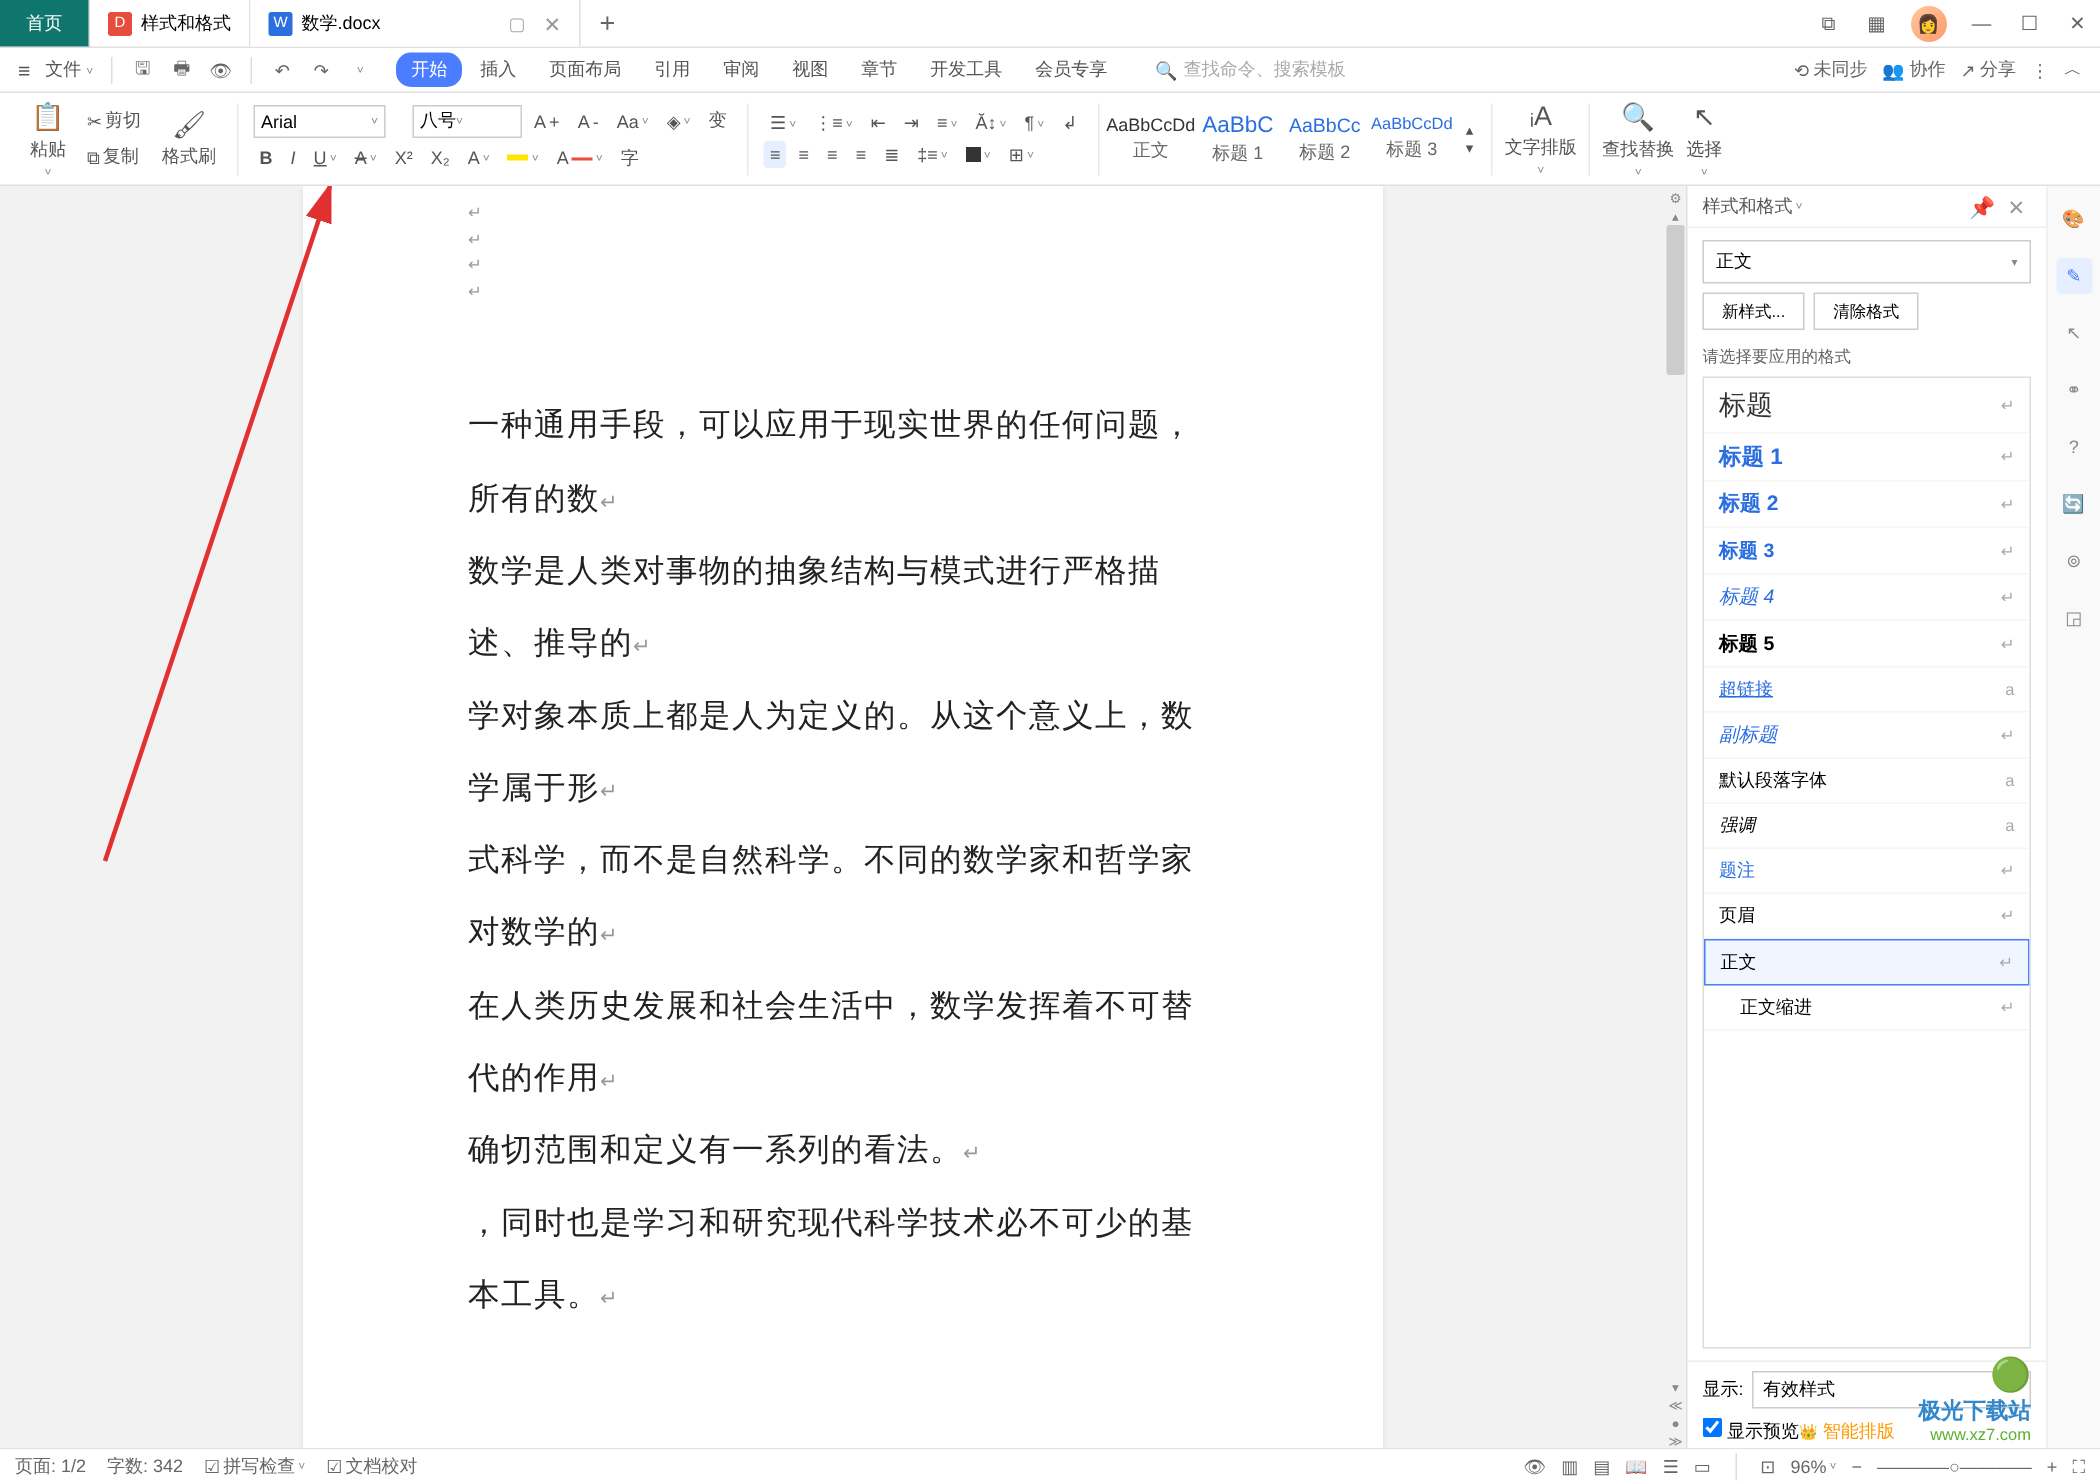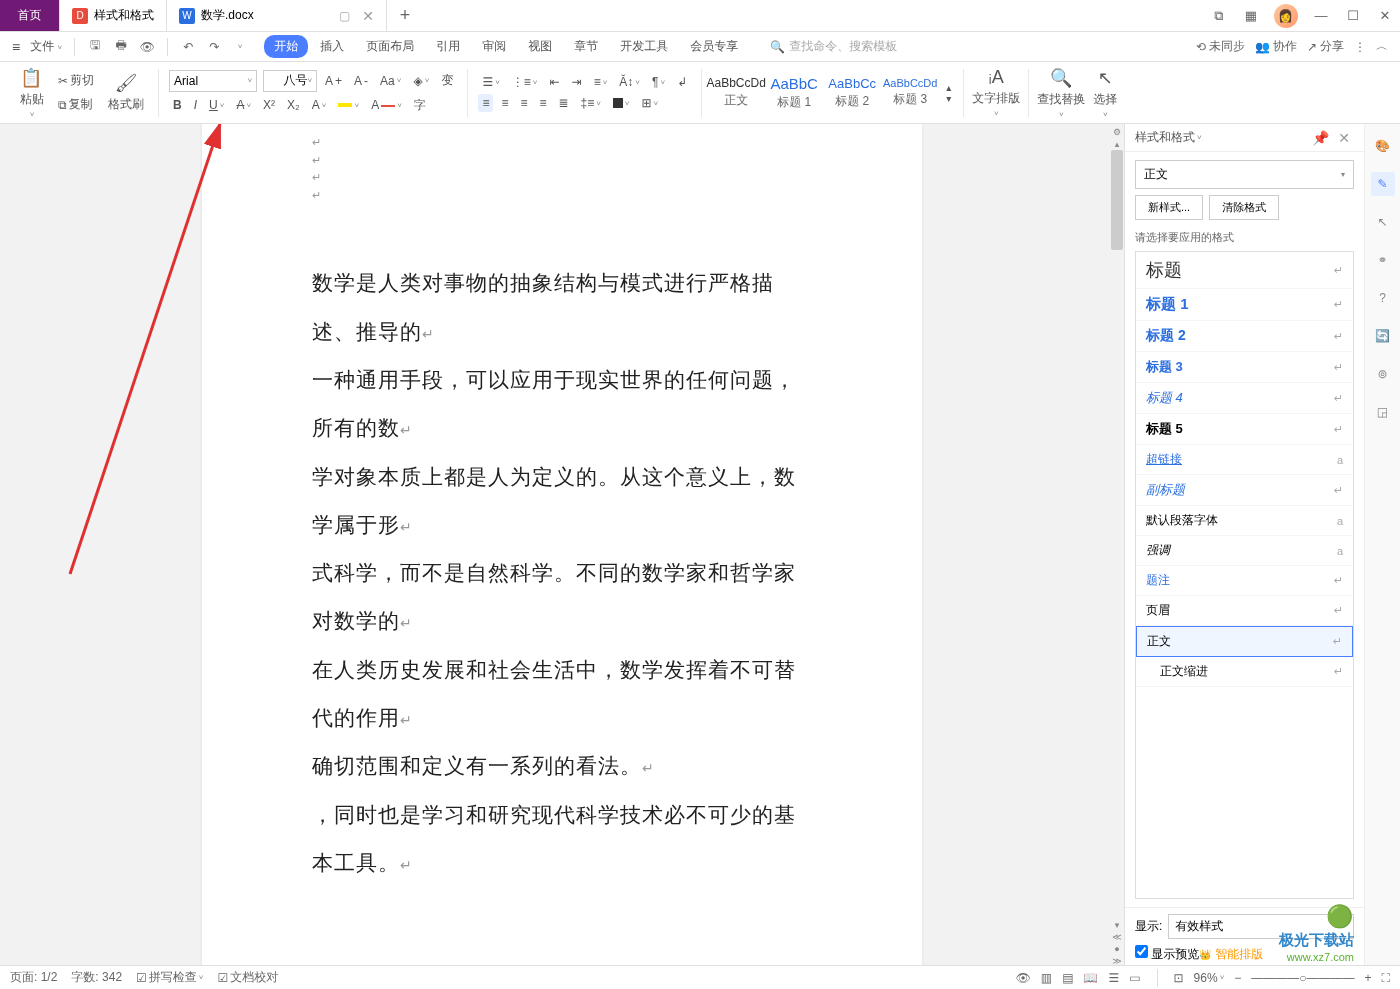--- a/index.html
+++ b/index.html
@@ -1,19 +1,19 @@
 <!DOCTYPE html>
 <html><head>
 <meta charset="utf-8">
 <style>
 *{box-sizing:border-box;margin:0;padding:0;font-family:"Microsoft YaHei",Arial,sans-serif;font-size:12px;user-select:none}
 body{background:#fff;width:1400px;height:989px;overflow:hidden;position:relative}
 .title-bar{height:32px;background:#fff;display:flex;align-items:stretch;border-bottom:1px solid #e0e0e0}
 .tab{display:flex;align-items:center;padding:0 12px;border-right:1px solid #e0e0e0;position:relative;min-width:60px;cursor:pointer}
-.tab.home{background:#701a75;color:#fff;font-weight:500;justify-content:center}
+.tab.home{background:#0f766e;color:#fff;font-weight:500;justify-content:center}
 .tab.active{background:#fff}
 .tab-icon{width:16px;height:16px;margin-right:6px;display:inline-flex;align-items:center;justify-content:center;border-radius:2px;font-size:10px;color:#fff}
 .tab-icon.red{background:#e74c3c}
 .tab-icon.blue{background:#2a6ee0}
 .tab-close{margin-left:12px;color:#999;font-size:14px}
 .new-tab{width:36px;display:flex;align-items:center;justify-content:center;color:#666;font-size:18px;cursor:pointer}
 .win-controls{margin-left:auto;display:flex;align-items:center;gap:2px}
 .win-btn{width:30px;height:28px;display:flex;align-items:center;justify-content:center;color:#666;cursor:pointer;font-size:13px}
 .avatar{width:24px;height:24px;border-radius:50%;background:linear-gradient(135deg,#ffc8a0,#ff9a6a);margin:0 6px;display:flex;align-items:center;justify-content:center;font-size:12px}
 .menu-bar{height:30px;display:flex;align-items:center;padding:0 12px;gap:2px;border-bottom:1px solid #e0e0e0}
@@ -28,21 +28,21 @@
 .right-item{display:flex;align-items:center;gap:3px;cursor:pointer}
 .toolbar{height:62px;display:flex;align-items:center;padding:0 10px;border-bottom:1px solid #e0e0e0;background:#fff}
 .tb-group{display:flex;flex-direction:column;gap:3px;padding:0 6px;height:100%;justify-content:center}
 .tb-sep{width:1px;height:48px;background:#e8e8e8;margin:0 4px}
 .tb-big{display:flex;flex-direction:column;align-items:center;gap:2px;padding:0 4px;cursor:pointer;color:#555}
 .tb-big .icon{font-size:18px}
 .tb-small-row{display:flex;align-items:center;gap:4px}
 .tb-btn{padding:2px 4px;color:#555;cursor:pointer;display:inline-flex;align-items:center;gap:2px;border-radius:3px}
 .font-select{height:22px;border:1px solid #ccc;padding:0 4px;display:flex;align-items:center;background:#fff;cursor:pointer;font-size:11px}
 .font-name{width:88px;justify-content:space-between}
-.font-size{width:54px;justify-content:flex-end;margin-left:2px}
+.font-size{width:73px;justify-content:flex-start;margin-left:14px}
 .style-gallery{display:flex;gap:6px;padding:0 4px;align-items:center}
 .style-item{width:52px;height:44px;border:1px solid transparent;display:flex;flex-direction:column;align-items:center;justify-content:center;cursor:pointer;font-size:10px;color:#666}
 .style-preview{font-size:12px;margin-bottom:2px;color:#333}
 .style-preview.blue{color:#2a6ee0;font-size:13px}
 .main-area{display:flex;height:calc(100% - 144px);position:relative}
 .doc-view{flex:1;background:#f2f2f2;overflow:auto;display:flex;justify-content:center;position:relative}
 .page{width:720px;background:#fff;margin-top:0;padding:10px 110px 60px;min-height:900px;box-shadow:0 1px 3px rgba(0,0,0,0.1)}
 .doc-line{font-family:SimSun,serif;font-size:21px;line-height:2.3;color:#222;letter-spacing:1px}
 .para-mark{color:#999;font-size:14px}
 .cursor-marks{font-size:11px;color:#999;line-height:1.6;margin-bottom:55px}
@@ -277,22 +277,22 @@
       <span>选择</span>
       <span class="dd">˅</span>
     </div>
 </div>
 
 <div class="main-area">
   <div class="doc-view">
     <div class="page">
       <div class="cursor-marks">↵<br>↵<br>↵<br>↵</div>
       <div id="doc-body">
+          <div class="doc-line">一种通用手段，可以应用于现实世界的任何问题，所有的数<span class="para-mark">↵</span></div>
           <div class="doc-line">数学是人类对事物的抽象结构与模式进行严格描述、推导的<span class="para-mark">↵</span></div>
-          <div class="doc-line">一种通用手段，可以应用于现实世界的任何问题，所有的数<span class="para-mark">↵</span></div>
           <div class="doc-line">学对象本质上都是人为定义的。从这个意义上，数学属于形<span class="para-mark">↵</span></div>
           <div class="doc-line">式科学，而不是自然科学。不同的数学家和哲学家对数学的<span class="para-mark">↵</span></div>
           <div class="doc-line">在人类历史发展和社会生活中，数学发挥着不可替代的作用<span class="para-mark">↵</span></div>
           <div class="doc-line">确切范围和定义有一系列的看法。<span class="para-mark">↵</span></div>
           <div class="doc-line">，同时也是学习和研究现代科学技术必不可少的基本工具。<span class="para-mark">↵</span></div>
         </div>
     </div>
     <div class="doc-scrollbar">
       <div class="sb-btn">⚙</div>
       <div class="sb-btn">▴</div>

